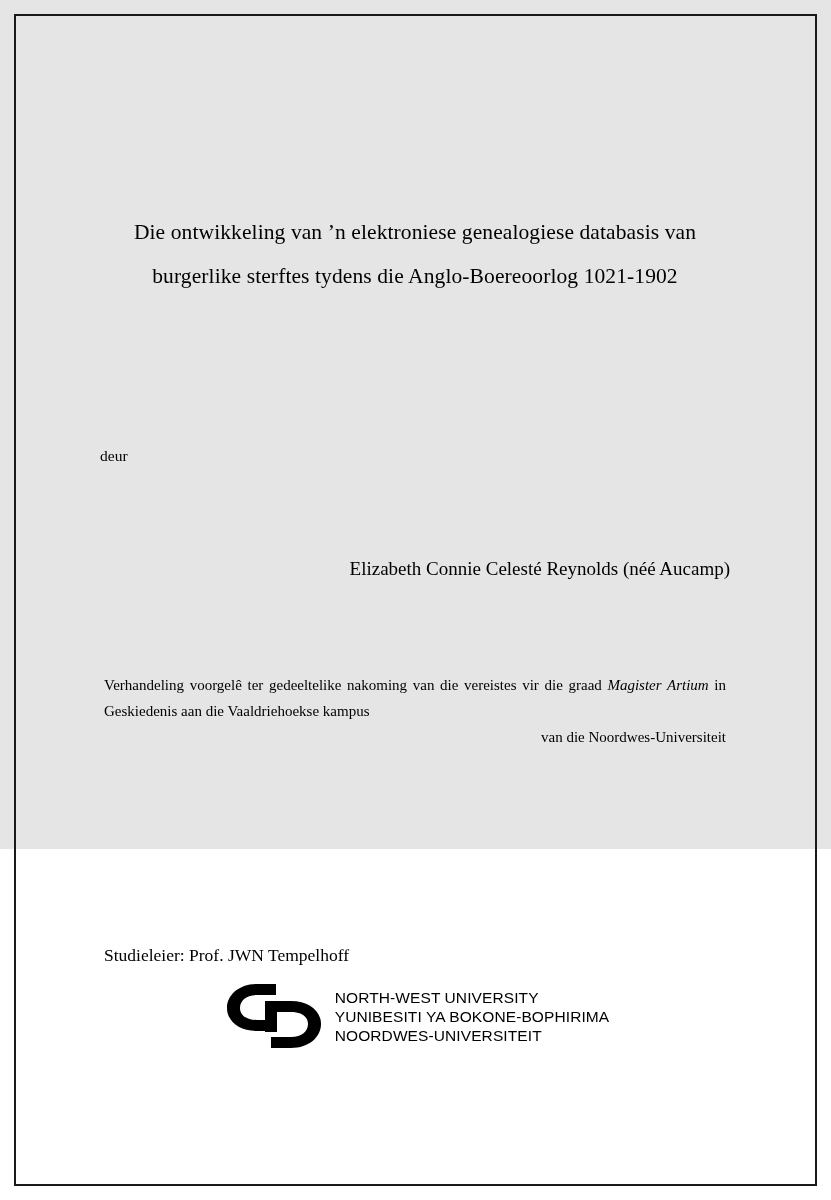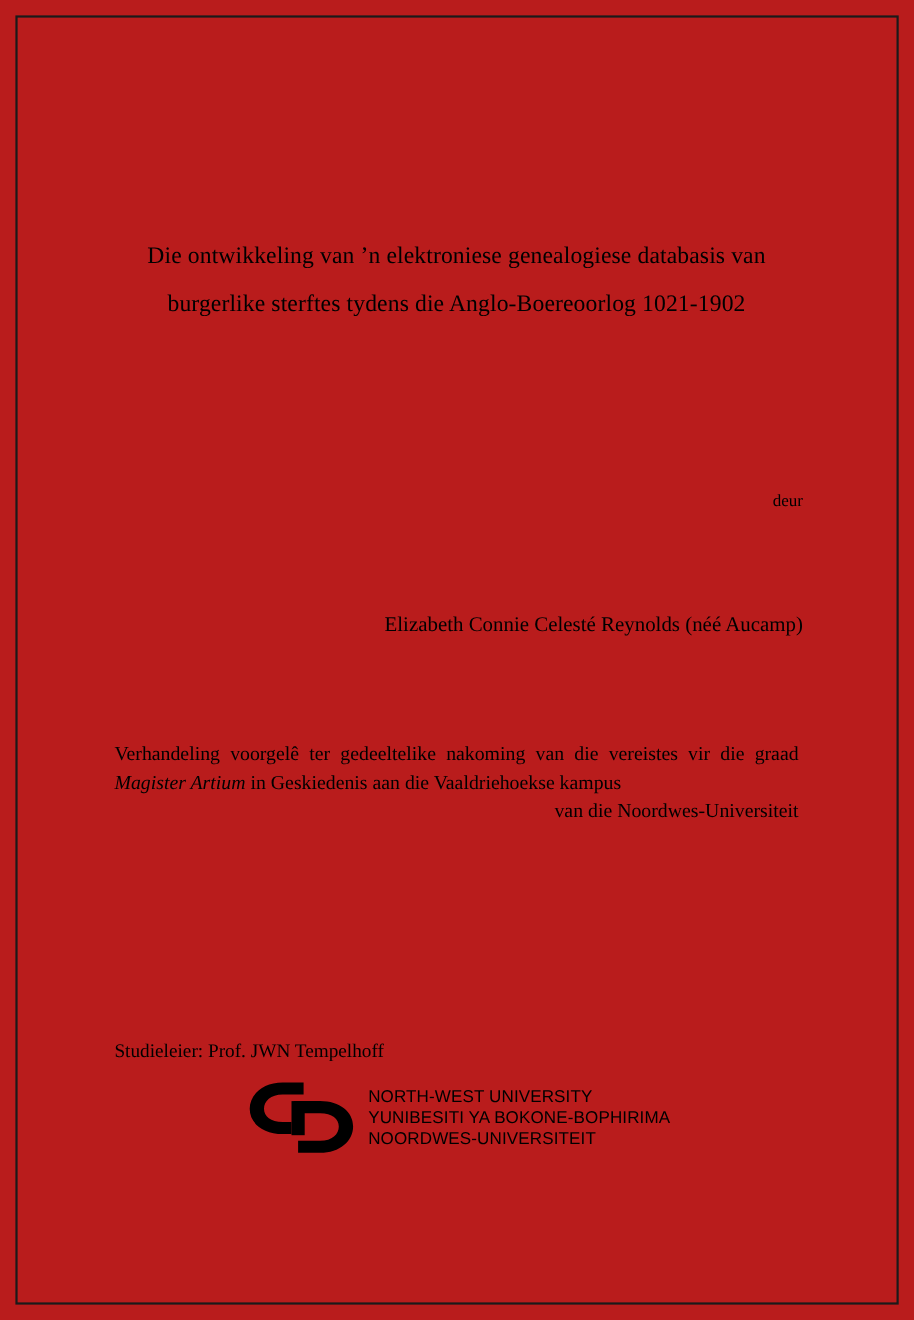--- a/index.html
+++ b/index.html
@@ -10,22 +10,22 @@
   body {
     width: 831px;
     height: 1200px;
     font-family: "Liberation Serif", serif;
     color: #000000;
     overflow: hidden;
   }
   .page {
     position: relative;
     width: 831px;
-    height: 1200px;
-    background: #b91c1c;
+    height: 849px;
+    background: #e5e5e5;
     box-sizing: border-box;
   }
   .page-border {
     position: absolute;
     left: 14px;
     top: 14px;
     width: 803px;
     height: 1172px;
     border: 2px solid #1a1a1a;
     box-sizing: border-box;
@@ -51,40 +51,40 @@
     line-height: 44px;
     letter-spacing: 0.1px;
     white-space: nowrap;
   }
 
   .deur {
     position: absolute;
     top: 433px;
     left: 0;
     width: 630px;
-    text-align: right;
+    text-align: left;
     font-size: 15.5px;
   }
 
   .author {
     position: absolute;
     top: 518px;
     left: 0;
     width: 630px;
     text-align: right;
     font-size: 19px;
     margin-top: 26px;
   }
 
   .abstract-block {
     position: absolute;
     top: 658px;
     left: 4px;
     width: 622px;
-    font-size: 18px;
+    font-size: 15px;
     line-height: 26px;
   }
   .abstract-block .just {
     text-align: justify;
     text-justify: inter-word;
   }
   .abstract-block .last {
     text-align: right;
   }
   .abstract-block em {

